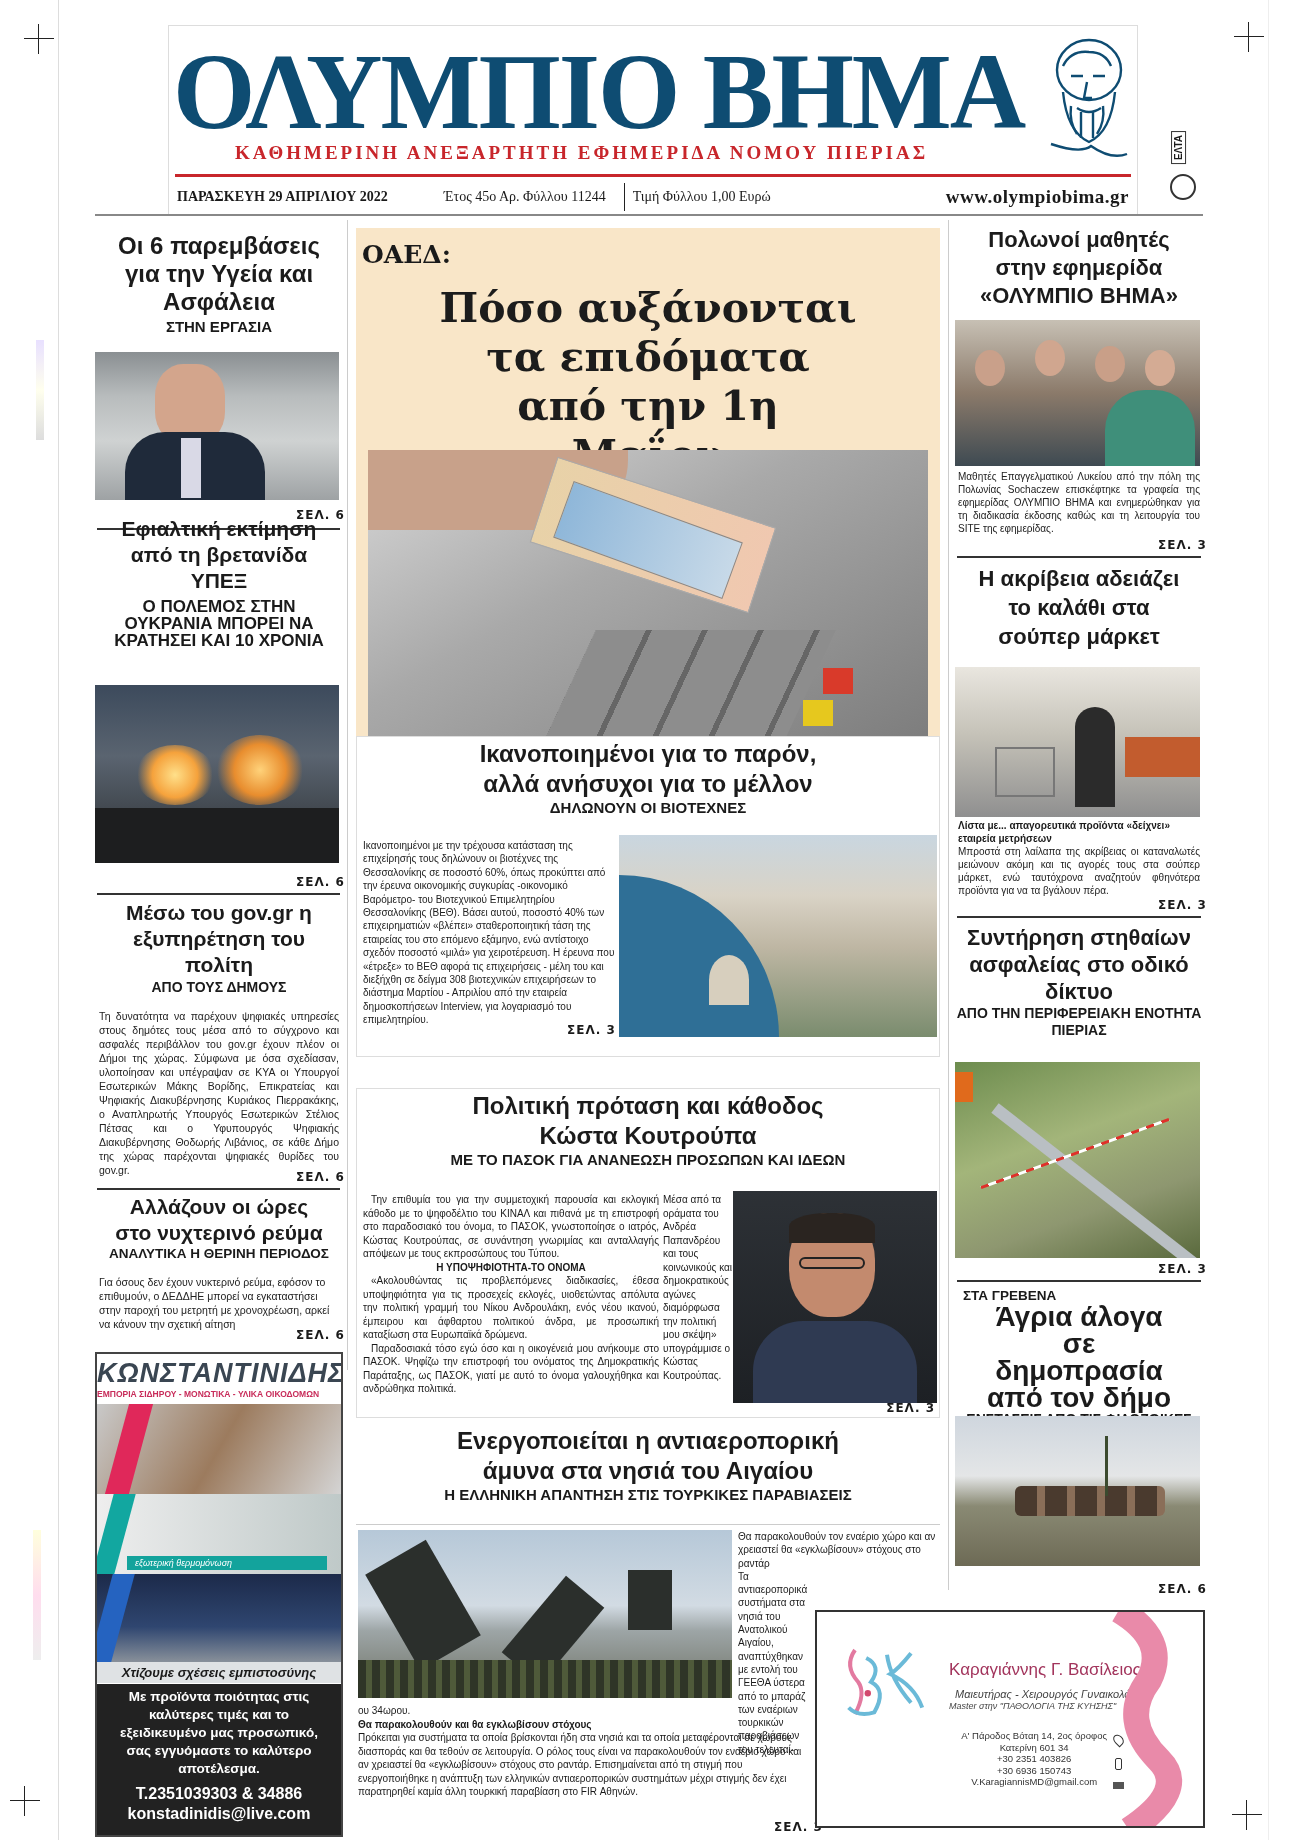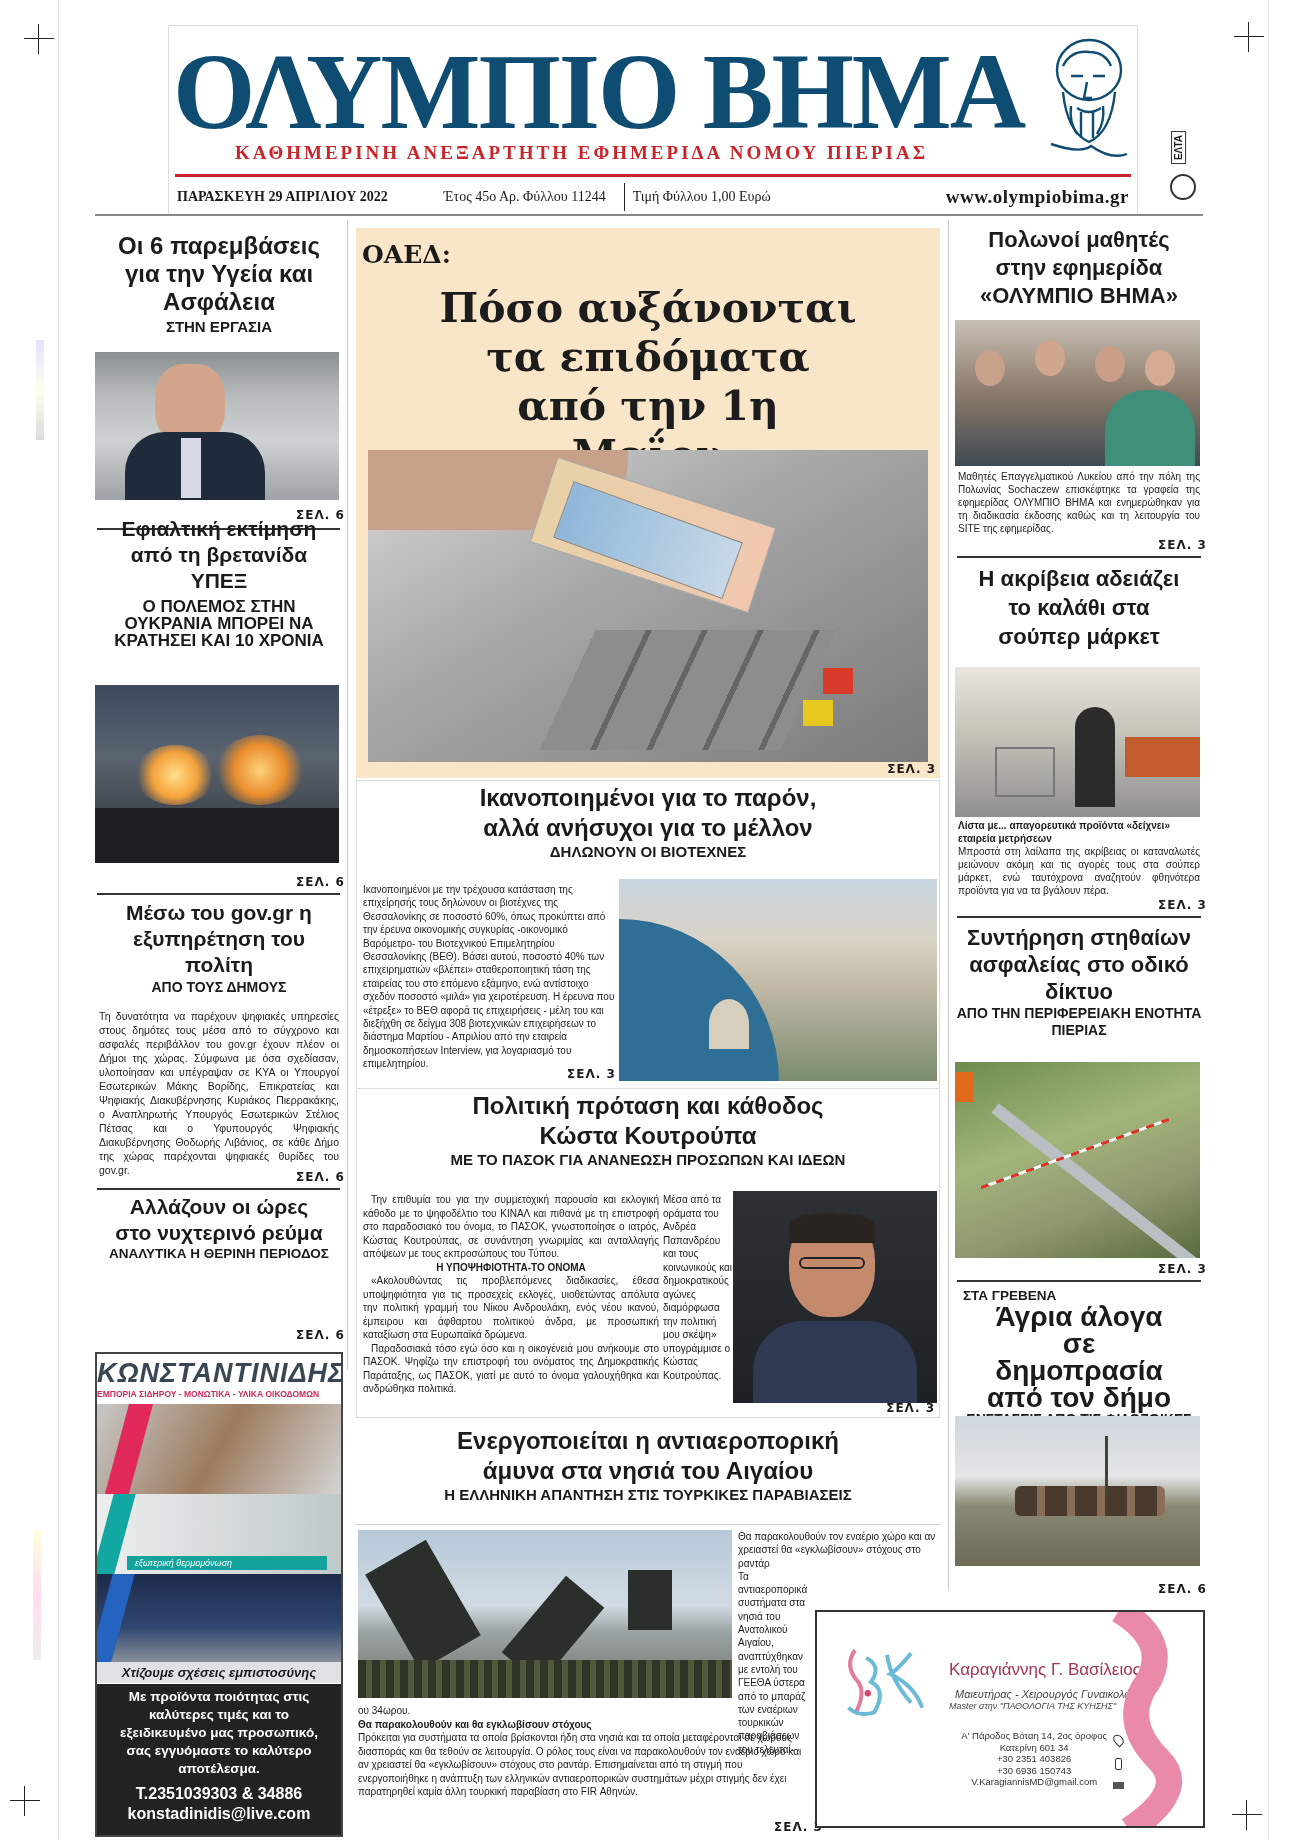--- a/index.html
+++ b/index.html
@@ -103,20 +103,21 @@
   <div class="hl" style="font-size:21px;line-height:26px;padding:2px 26px 0">Μέσω του gov.gr η εξυπηρέτηση του πολίτη</div>
   <div class="kicker" style="font-size:14px;margin-top:1px">ΑΠΟ ΤΟΥΣ ΔΗΜΟΥΣ</div>
   <div class="body" style="padding:14px 4px 0;font-size:10.5px;line-height:14px">Τη δυνατότητα να παρέχουν ψηφιακές υπηρεσίες στους δημότες τους μέσα από το σύγχρονο και ασφαλές περιβάλλον του gov.gr έχουν πλέον οι Δήμοι της χώρας. Σύμφωνα με όσα σχεδίασαν, υλοποίησαν και υπέγραψαν σε ΚΥΑ οι Υπουργοί Εσωτερικών Μάκης Βορίδης, Επικρατείας και Ψηφιακής Διακυβέρνησης Κυριάκος Πιερρακάκης, ο Αναπληρωτής Υπουργός Εσωτερικών Στέλιος Πέτσας και ο Υφυπουργός Ψηφιακής Διακυβέρνησης Θοδωρής Λιβάνιος, σε κάθε Δήμο της χώρας παρέχονται ψηφιακές θυρίδες του gov.gr.</div>
 </div>
 <div class="sel" style="left:296px;top:1170px">ΣΕΛ. 6</div>
 <div class="rule" style="left:97px;top:1188px;width:243px"></div>
 
 <div class="col" style="left:95px;top:1192px;width:248px">
   <div class="hl" style="font-size:21px;line-height:26px;padding:2px 14px 0">Αλλάζουν οι ώρες στο νυχτερινό ρεύμα</div>
   <div class="kicker" style="font-size:13.5px">ΑΝΑΛΥΤΙΚΑ Η ΘΕΡΙΝΗ ΠΕΡΙΟΔΟΣ</div>
+  <div class="body" style="padding:14px 4px 0;font-size:10.5px;line-height:14px;text-align:left">Για όσους δεν έχουν νυκτερινό ρεύμα, εφόσον το επιθυμούν, ο ΔΕΔΔΗΕ μπορεί να εγκαταστήσει στην παροχή του μετρητή με χρονοχρέωση, αρκεί να κάνουν την σχετική αίτηση</div>
 </div>
 <div class="sel" style="left:296px;top:1328px">ΣΕΛ. 6</div>
 
 <div class="abs ad-left">
   <div style="text-align:center;font-size:27px;font-weight:900;font-style:italic;color:#3a4652;margin-top:4px;letter-spacing:1px">ΚΩΝΣΤΑΝΤΙΝΙΔΗΣ</div>
   <div style="font-size:8.5px;font-weight:bold;color:#c82c5a">ΕΜΠΟΡΙΑ ΣΙΔΗΡΟΥ - ΜΟΝΩΤΙΚΑ - ΥΛΙΚΑ ΟΙΚΟΔΟΜΩΝ</div>
   <div style="position:absolute;left:0;top:50px;width:244px;height:90px;background:linear-gradient(120deg,#c9c9c9,#9c7b5e 50%,#d4d4d4)">
     <div style="position:absolute;left:20px;top:0;width:24px;height:90px;background:#e0285a;transform:skewX(-15deg)"></div>
   </div>
   <div style="position:absolute;left:0;top:140px;width:244px;height:80px;background:linear-gradient(90deg,#eeeeee,#bfc9c8)">
@@ -144,21 +145,21 @@
     <div style="position:absolute;left:0;top:0;width:260px;height:80px;background:#c8a18a;border-radius:0 0 70px 0"></div>
     <div style="position:absolute;left:170px;top:40px;width:230px;height:90px;background:linear-gradient(90deg,#e8d2a8,#f0c8b0);transform:rotate(18deg);border:1px solid #aaa"></div>
     <div style="position:absolute;left:190px;top:60px;width:180px;height:60px;background:linear-gradient(90deg,#8fb7d9,#c7d9e8);transform:rotate(20deg);border:1px solid #888"></div>
     <div style="position:absolute;left:200px;top:180px;width:240px;height:120px;background:repeating-linear-gradient(90deg,#8d8d8d 0 50px,#666 50px 56px);transform:skewX(-25deg)"></div>
     <div style="position:absolute;left:455px;top:218px;width:30px;height:26px;background:#d93a2a"></div>
     <div style="position:absolute;left:435px;top:250px;width:30px;height:26px;background:#e6c81e"></div>
   </div>
   <div class="sel" style="right:4px;bottom:2px">ΣΕΛ. 3</div>
 </div>
 
-<div class="boxed" style="left:356px;top:780px;width:584px;height:321px;border-color:#ddd">
+<div class="boxed" style="left:356px;top:736px;width:584px;height:321px;border-color:#ddd">
   <div class="hl" style="font-size:24px;line-height:30px;padding:2px 120px 0">Ικανοποιημένοι για το παρόν, αλλά ανήσυχοι για το μέλλον</div>
   <div class="kicker" style="font-size:15px">ΔΗΛΩΝΟΥΝ ΟΙ ΒΙΟΤΕΧΝΕΣ</div>
   <div class="body" style="position:absolute;left:6px;top:102px;width:256px;font-size:10px;line-height:13.4px;text-align:left">Ικανοποιημένοι με την τρέχουσα κατάσταση της επιχείρησής τους δηλώνουν οι βιοτέχνες της Θεσσαλονίκης σε ποσοστό 60%, όπως προκύπτει από την έρευνα οικονομικής συγκυρίας -οικονομικό Βαρόμετρο- του Βιοτεχνικού Επιμελητηρίου Θεσσαλονίκης (ΒΕΘ). Βάσει αυτού, ποσοστό 40% των επιχειρηματιών «βλέπει» σταθεροποιητική τάση της εταιρείας του στο επόμενο εξάμηνο, ενώ αντίστοιχο σχεδόν ποσοστό «μιλά» για χειροτέρευση. Η έρευνα που «έτρεξε» το ΒΕΘ αφορά τις επιχειρήσεις - μέλη του και διεξήχθη σε δείγμα 308 βιοτεχνικών επιχειρήσεων το διάστημα Μαρτίου - Απριλίου από την εταιρεία δημοσκοπήσεων Interview, για λογαριασμό του επιμελητηρίου.</div>
   <div class="photo" style="left:262px;top:98px;width:318px;height:202px;background:linear-gradient(180deg,#c9d6e0 0%,#d9d3c6 30%,#bfb7a4 55%,#7a8c6e 100%)">
     <div style="position:absolute;left:0;top:40px;width:160px;height:162px;background:#2f6f96;border-radius:0 100% 0 0"></div>
     <div style="position:absolute;left:90px;top:120px;width:40px;height:50px;border-radius:50% 50% 0 0;background:#d7cfbe"></div>
   </div>
   <div class="sel" style="left:210px;top:286px">ΣΕΛ. 3</div>
 </div>
 

